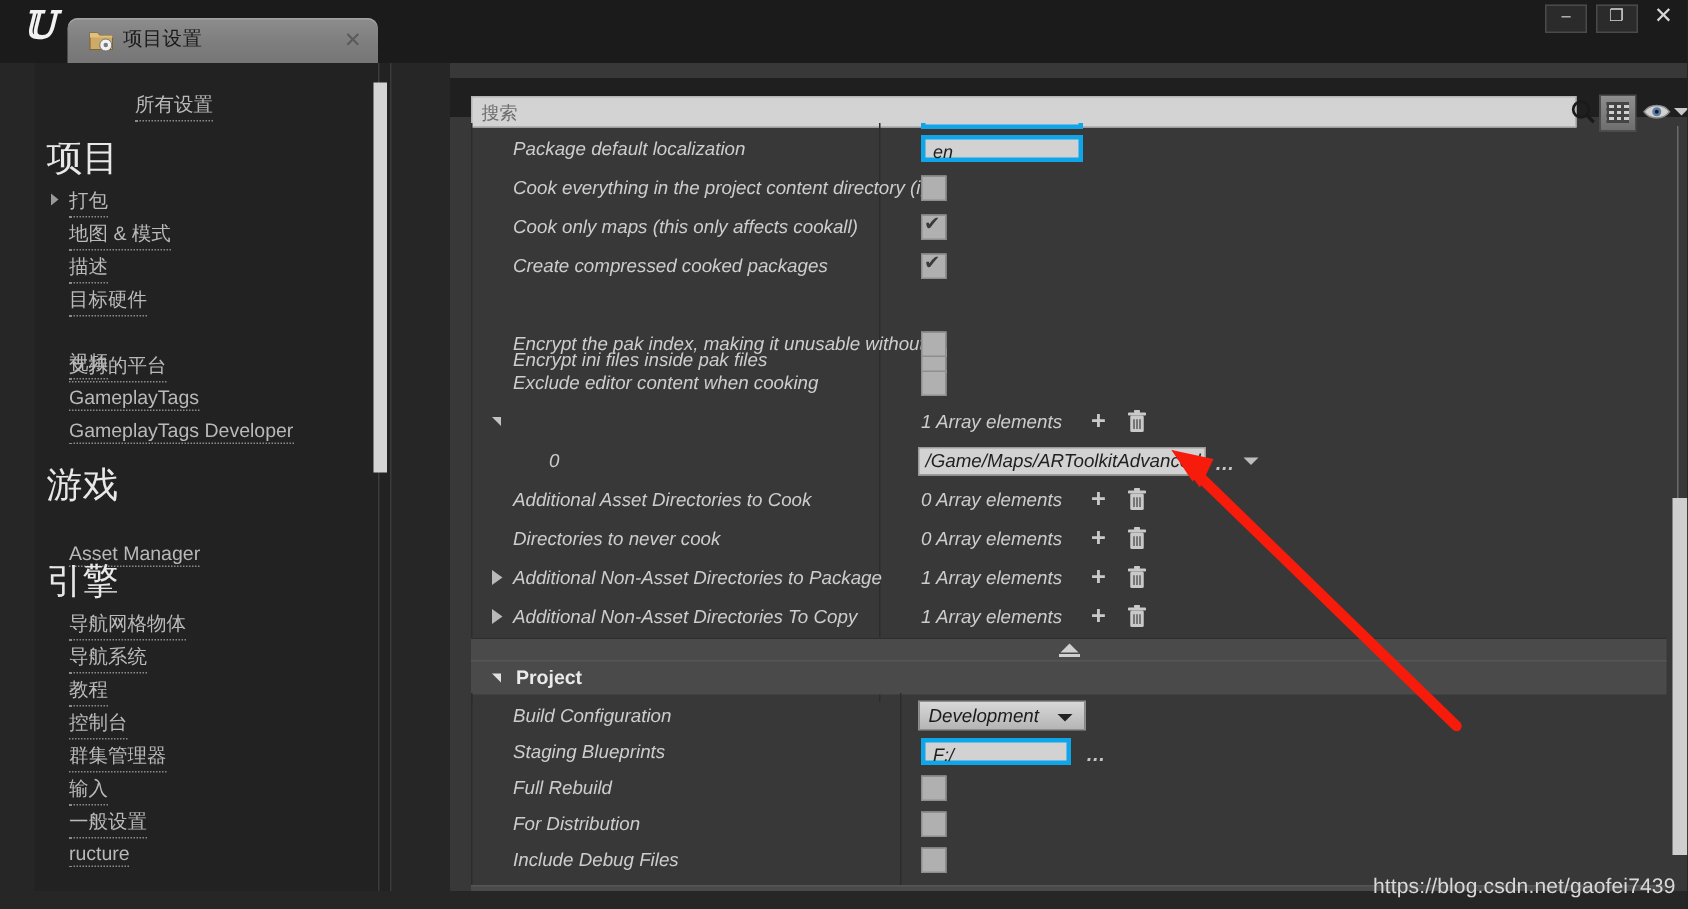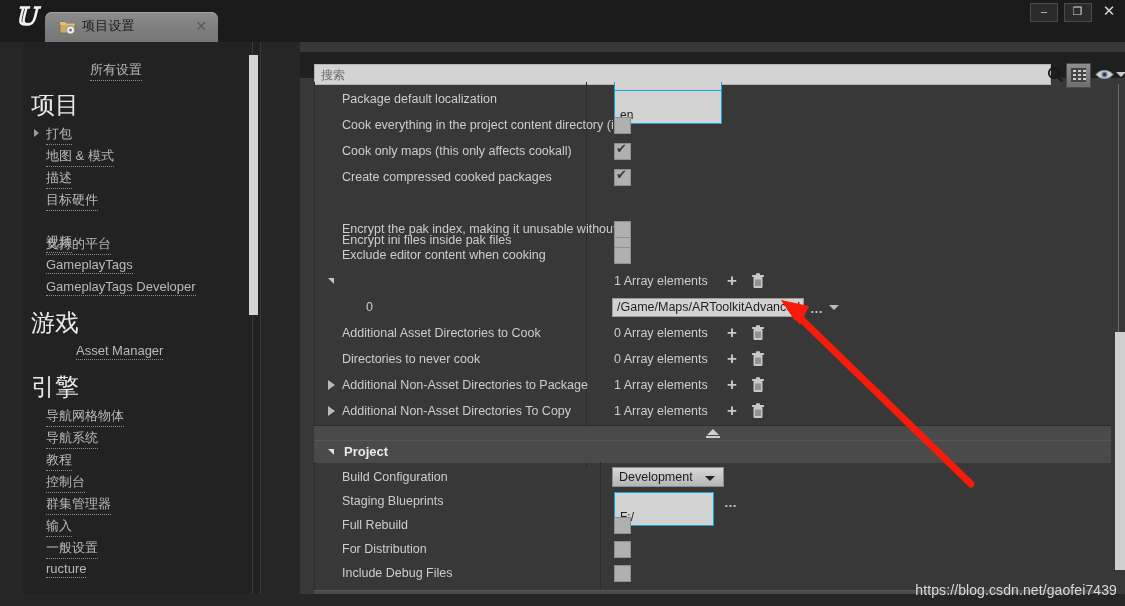--- a/index.html
+++ b/index.html
@@ -24,21 +24,21 @@
     position: absolute; left: 9px; top: 2px;
     width: 34px; height: 30px;
     color: #f2f2f2;
     font-family: "DejaVu Serif", serif;
     font-size: 25px; font-weight: bold;
     text-align: center; line-height: 30px;
     font-style: italic;
   }
   .tab {
     position: absolute; left: 45px; top: 12px;
-    width: 173px; height: 30px;
+    width: 207px; height: 30px;
     background: linear-gradient(to bottom, #8d8d8d 0%, #7e7e7e 55%, #767676 100%);
     border-top-left-radius: 7px; border-top-right-radius: 7px;
     box-shadow: inset 0 1px 0 #a3a3a3;
   }
   .tab-icon {
     position: absolute; left: 14px; top: 7px; width: 18px; height: 16px;
   }
   .tab-label {
     position: absolute; left: 37px; top: 5px;
     font-size: 13px; color: #1a1a1a;
@@ -149,21 +149,21 @@
       repeating-linear-gradient(to bottom, #444 0 2px, transparent 2px 4px),
       repeating-linear-gradient(to right, #444 0 2px, transparent 2px 5px),
       #cfcfcf;
   }
 
   .proprows {
     position: absolute; left: 0; top: 40px; width: 825px; height: 386px;
     overflow: hidden;
   }
   .row {
-    position: absolute; left: 14px; width: 797px; height: 24px;
+    position: absolute; left: 14px; width: 797px; height: 24px; font-style: italic;
   }
   .row .rowname {
     position: absolute; left: 28px; top: 4px;
     font-size: 12.5px; color: #cdcdcd; white-space: nowrap;
   }
   .row.indent .rowname { left: 52px; }
   .divider {
     position: absolute; left: 286px; top: 40px;
     width: 1px; height: 386px; background: #2c2c2c;
   }
@@ -183,23 +183,23 @@
     cursor: pointer;
   }
   .cbox.on::after {
     content: "✔";
     position: absolute; left: 1px; top: -3px;
     font-size: 13px; color: #3a3a3a; line-height: 16px;
   }
   .textfield {
     position: absolute; left: 300px; top: 2px;
     width: 108px; height: 18px;
-    background: #d2d2d2; border: 1px solid #0ea5e9;
+    background: #d2d2d2; border: 3px solid #0ea5e9;
     color: #1f1f1f; font-size: 12px;
-    padding: 16px 5px; box-sizing: border-box; line-height: 16px;
+    padding: 0 5px; box-sizing: border-box; line-height: 16px;
     cursor: text;
   }
   .pathfield {
     position: absolute; left: 298px; top: 2px;
     width: 192px; height: 19px;
     background: #d2d2d2; border: 1px solid #9b9b9b;
     color: #1f1f1f; font-size: 12.5px;
     padding: 0 4px; box-sizing: border-box; line-height: 17px;
     cursor: text;
   }
@@ -350,21 +350,21 @@
       <div class="sb-arrow" style="left: 11px; top: 87px;"></div>
       <div class="sb-link" style="left: 23px; top: 83px;">打包</div>
       <div class="sb-link" style="left: 23px; top: 105px;">地图 &amp; 模式</div>
       <div class="sb-link" style="left: 23px; top: 127px;">描述</div>
       <div class="sb-link" style="left: 23px; top: 149px;">目标硬件</div>
       <div class="sb-link" style="left: 23px; top: 171px; margin-top: 20px;">视频</div>
       <div class="sb-link" style="left: 23px; top: 193px;">支持的平台</div>
       <div class="sb-link" style="left: 23px; top: 215px;">GameplayTags</div>
       <div class="sb-link" style="left: 23px; top: 237px;">GameplayTags Developer</div>
       <div class="sb-head" style="left: 8px; top: 265px;">游戏</div>
-      <div class="sb-link" style="left: 23px; top: 301px; margin-left: 30px;">Asset Manager</div>
+      <div class="sb-link" style="left: 23px; top: 319px;">Asset Manager</div>
       <div class="sb-head" style="left: 8px; top: 329px;">引擎</div>
       <div class="sb-link" style="left: 23px; top: 365px;">导航网格物体</div>
       <div class="sb-link" style="left: 23px; top: 387px;">导航系统</div>
       <div class="sb-link" style="left: 23px; top: 409px;">教程</div>
       <div class="sb-link" style="left: 23px; top: 431px;">控制台</div>
       <div class="sb-link" style="left: 23px; top: 453px;">群集管理器</div>
       <div class="sb-link" style="left: 23px; top: 475px;">输入</div>
       <div class="sb-link" style="left: 23px; top: 497px;">一般设置</div>
       <div class="sb-link" style="left: 23px; top: 519px;">ructure</div>
     </div>

